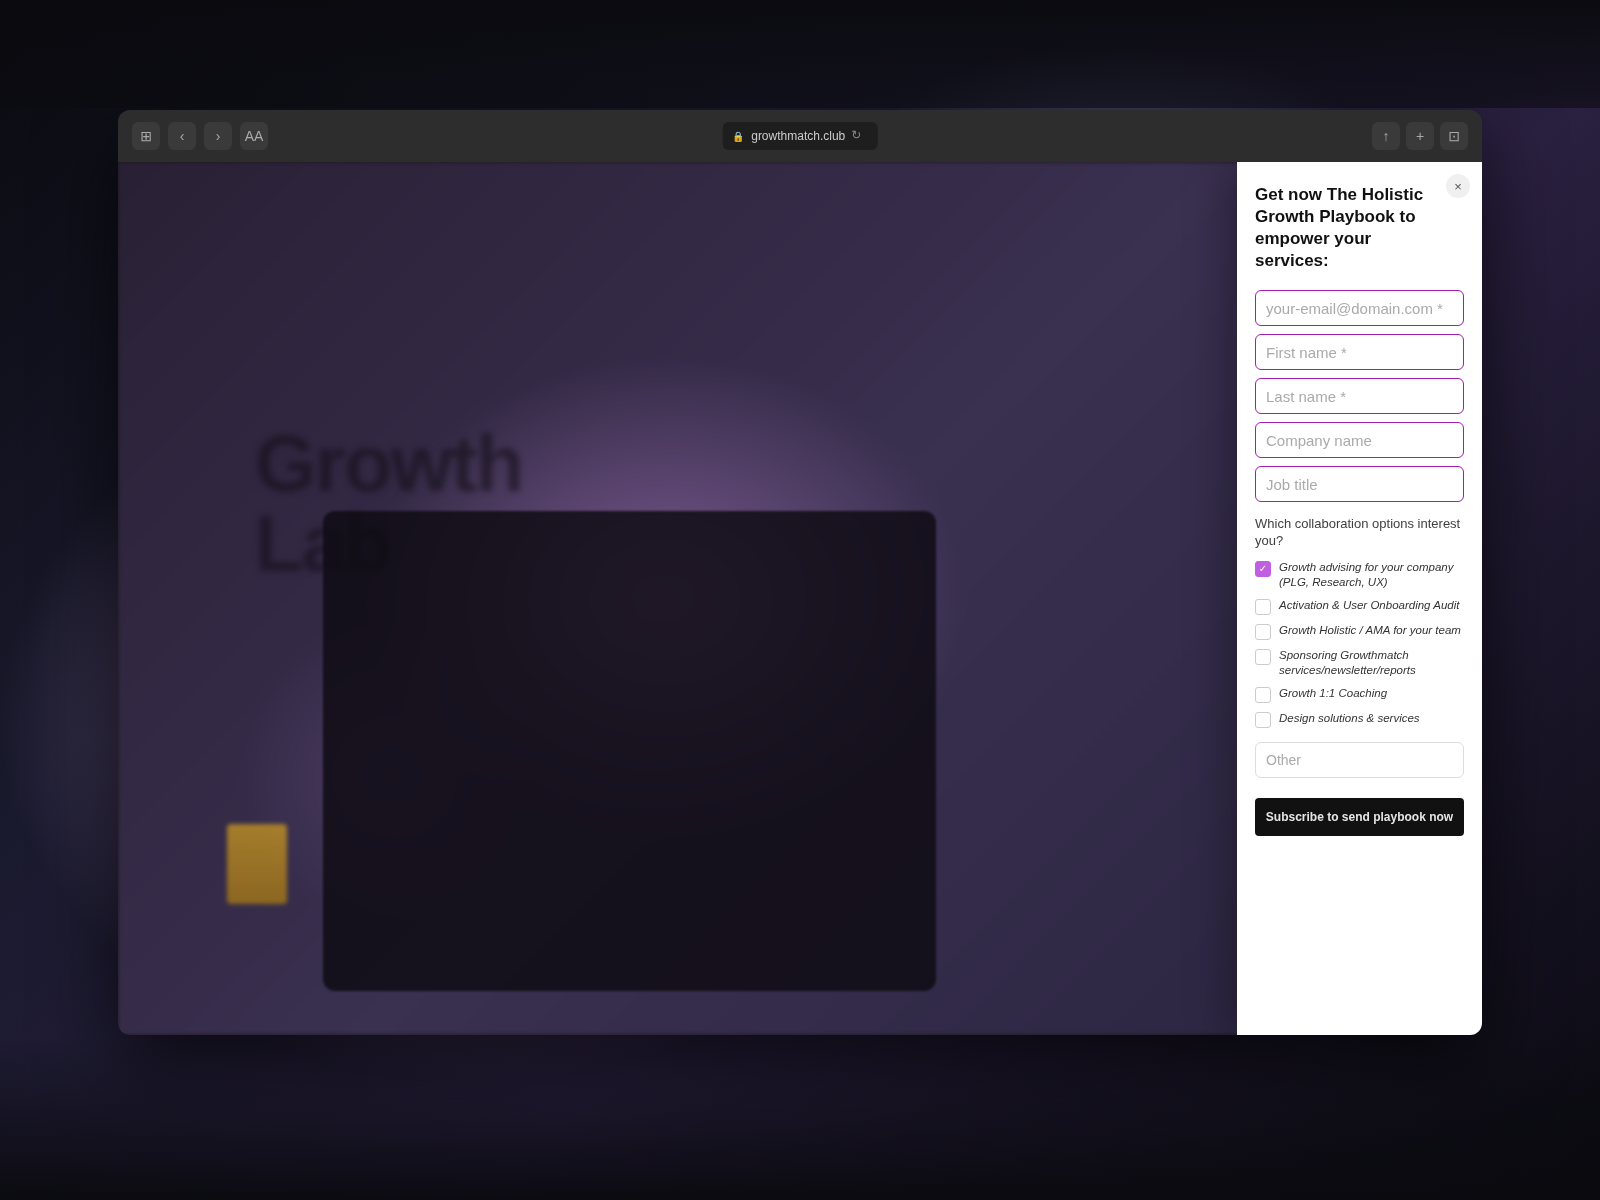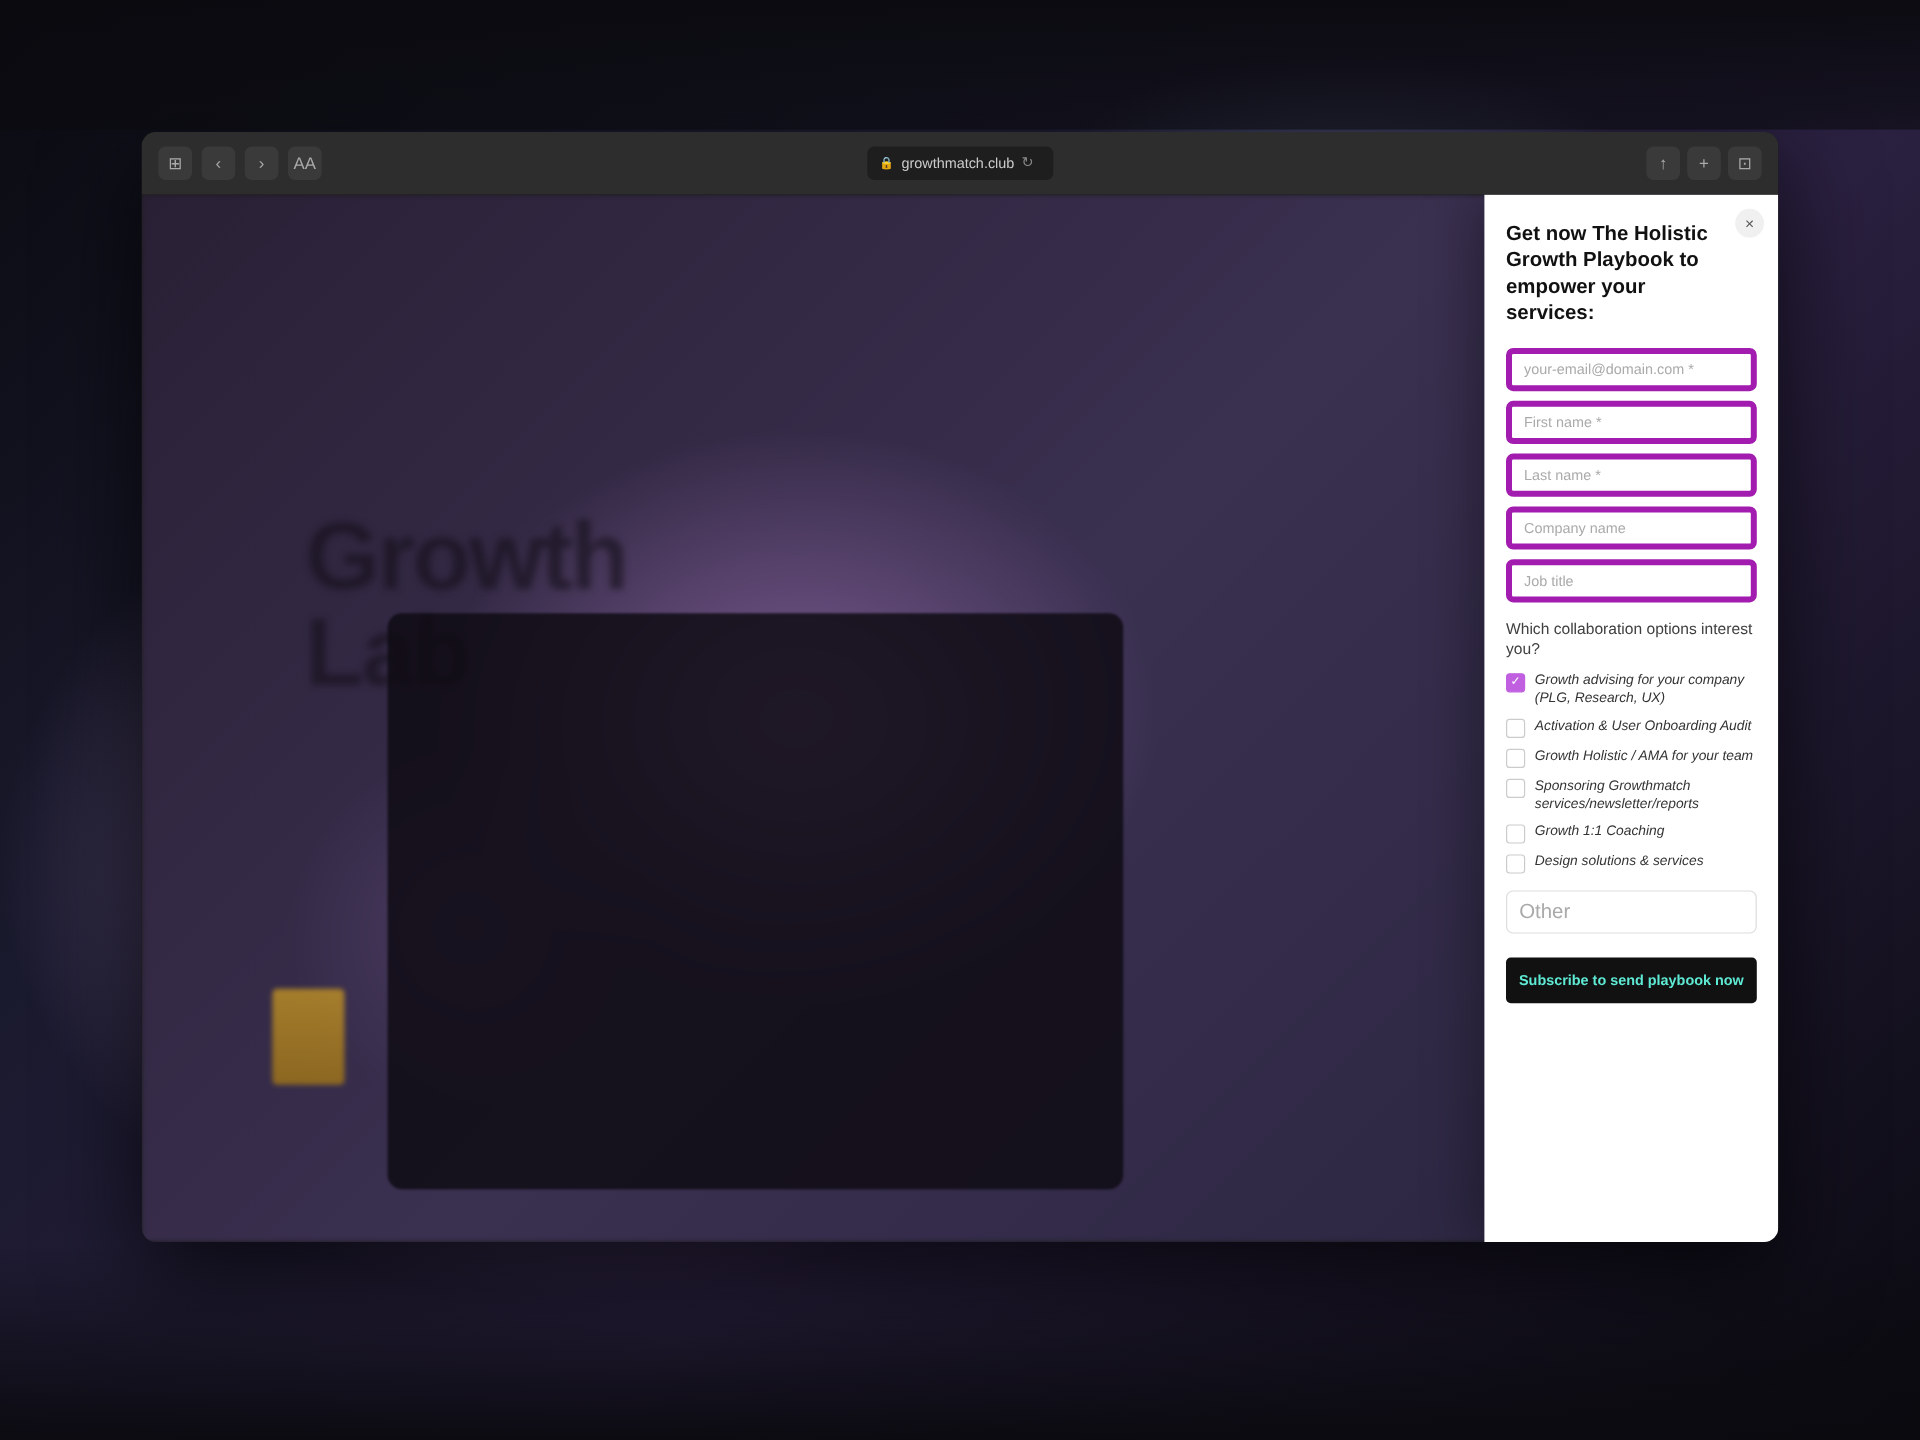--- a/index.html
+++ b/index.html
@@ -215,24 +215,24 @@
     }
 
     
     .form-group {
       margin-bottom: 8px;
     }
 
     .form-input {
       width: 100%;
       height: 36px;
-      border: 5px solid #a21caf;
+      border: 1px solid #a21caf;
       border-radius: 6px;
       padding: 0 10px;
-      font-size: 12px;
+      font-size: 15px;
       color: #333;
       background: #fff;
       outline: none;
     }
 
     .form-input::placeholder {
       color: #aaa;
     }
 
     
@@ -284,37 +284,37 @@
       font-style: italic;
     }
 
     
     .other-input {
       width: 100%;
       height: 36px;
       border: 1px solid #ddd;
       border-radius: 6px;
       padding: 0 10px;
-      font-size: 17px;
+      font-size: 14px;
       color: #333;
       background: #fff;
       outline: none;
       margin-top: 6px;
     }
 
     .other-input::placeholder {
       color: #aaa;
     }
 
     
     .submit-button {
       width: 100%;
       height: 38px;
       background: #111;
-      color: #5eead4;
+      color: #e5e5e5;
       border: none;
       border-radius: 4px;
       font-size: 12px;
       font-weight: 600;
       cursor: pointer;
       margin-top: 12px;
     }
 
     
     .os-topbar {

